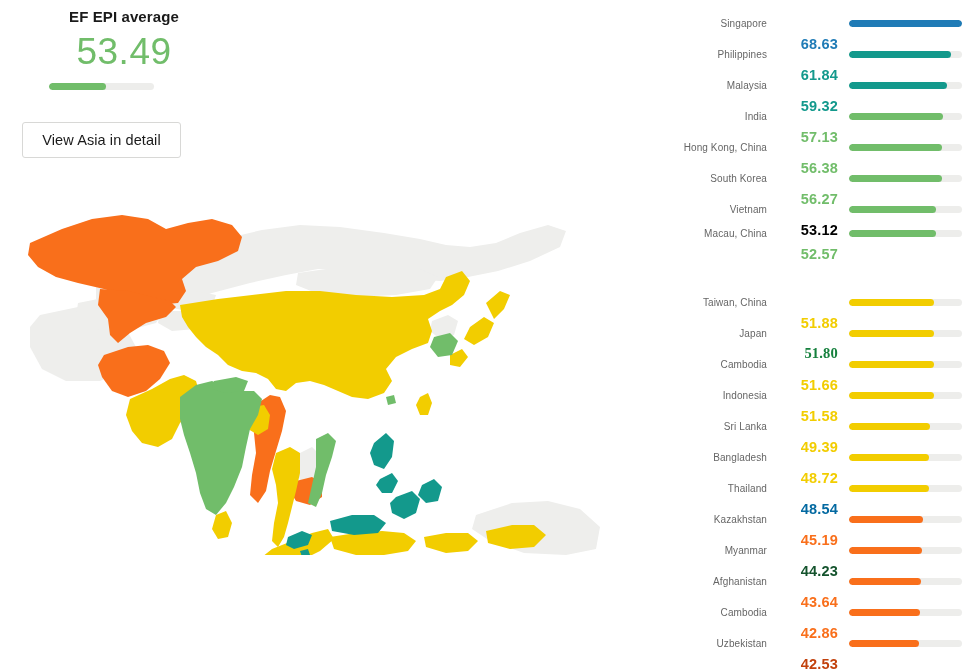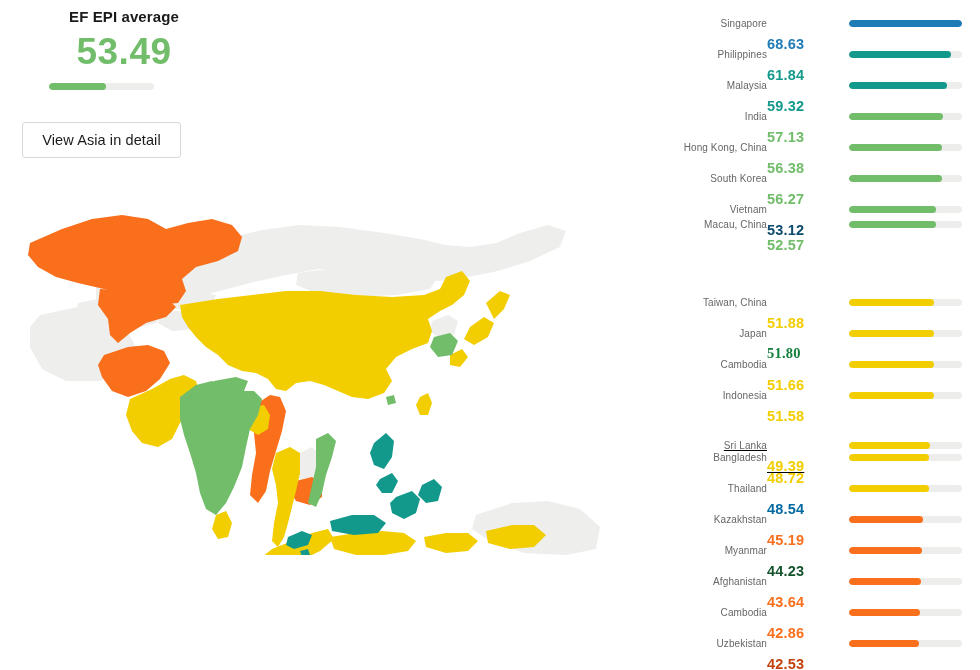--- a/index.html
+++ b/index.html
@@ -32,21 +32,21 @@
     font-size: 15px;
     font-weight: bold;
     color: #1a1a1a;
     text-align: center;
     width: 160px;
     margin-left: 22px;
     letter-spacing: 0.1px;
   }
   #summary-value {
     font-size: 37px;
-    font-weight: bold;
+    font-weight: normal;
     color: #71bd6a;
     text-align: center;
     width: 160px;
     margin-left: 22px;
     margin-top: 6px;
     line-height: 42px;
     letter-spacing: 0.5px;
   }
   #summary-bar-track {
     position: relative;
@@ -107,21 +107,21 @@
   .rank-country {
     width: 143px;
     text-align: right;
     font-size: 10px;
     color: #666666;
     white-space: nowrap;
     letter-spacing: 0.1px;
   }
   .rank-value {
     width: 71px;
-    text-align: left;
+    text-align: right;
     font-size: 14.5px;
     font-weight: bold;
     letter-spacing: 0.2px;
     margin-top: 40px;
   }
   .rank-bar-track {
     position: relative;
     margin-left: 11px;
     width: 113px;
     height: 7px;
@@ -270,26 +270,26 @@
     </div>
     <div class="rank-row" style="top: 163px;">
       <div class="rank-country">South Korea</div>
       <div class="rank-value" style="color: rgb(113, 189, 106);">56.27</div>
       <div class="rank-bar-track" style="background: rgb(237, 237, 235);">
         <div class="rank-bar-fill" style="width: 82%; background: rgb(113, 189, 106);"></div>
       </div>
     </div>
     <div class="rank-row" style="top: 194px;">
       <div class="rank-country">Vietnam</div>
-      <div class="rank-value" style="color: #0c4a6e;">53.12</div>
+      <div class="rank-value" style="color: #000000;">53.12</div>
       <div class="rank-bar-track" style="background: rgb(237, 237, 235);">
         <div class="rank-bar-fill" style="width: 77.4%; background: rgb(113, 189, 106);"></div>
       </div>
     </div>
-    <div class="rank-row" style="top: 209px;">
+    <div class="rank-row" style="top: 218px;">
       <div class="rank-country">Macau, China</div>
       <div class="rank-value" style="color: rgb(113, 189, 106);">52.57</div>
       <div class="rank-bar-track" style="background: rgb(237, 237, 235);">
         <div class="rank-bar-fill" style="width: 76.6%; background: rgb(113, 189, 106);"></div>
       </div>
     </div>
     <div class="rank-row" style="top: 287px;">
       <div class="rank-country">Taiwan, China</div>
       <div class="rank-value" style="color: rgb(242, 205, 0);">51.88</div>
       <div class="rank-bar-track" style="background: rgb(237, 237, 235);">
@@ -310,21 +310,21 @@
         <div class="rank-bar-fill" style="width: 75.3%; background: rgb(242, 205, 0);"></div>
       </div>
     </div>
     <div class="rank-row" style="top: 380px;">
       <div class="rank-country">Indonesia</div>
       <div class="rank-value" style="color: rgb(242, 205, 0);">51.58</div>
       <div class="rank-bar-track" style="background: rgb(237, 237, 235);">
         <div class="rank-bar-fill" style="width: 75.2%; background: rgb(242, 205, 0);"></div>
       </div>
     </div>
-    <div class="rank-row" style="top: 430px; text-decoration: underline;">
+    <div class="rank-row" style="top: 411px;">
       <div class="rank-country">Sri Lanka</div>
       <div class="rank-value" style="color: rgb(242, 205, 0);">49.39</div>
       <div class="rank-bar-track" style="background: rgb(237, 237, 235);">
         <div class="rank-bar-fill" style="width: 72%; background: rgb(242, 205, 0);"></div>
       </div>
     </div>
     <div class="rank-row" style="top: 442px;">
       <div class="rank-country">Bangladesh</div>
       <div class="rank-value" style="color: rgb(242, 205, 0);">48.72</div>
       <div class="rank-bar-track" style="background: rgb(237, 237, 235);">

